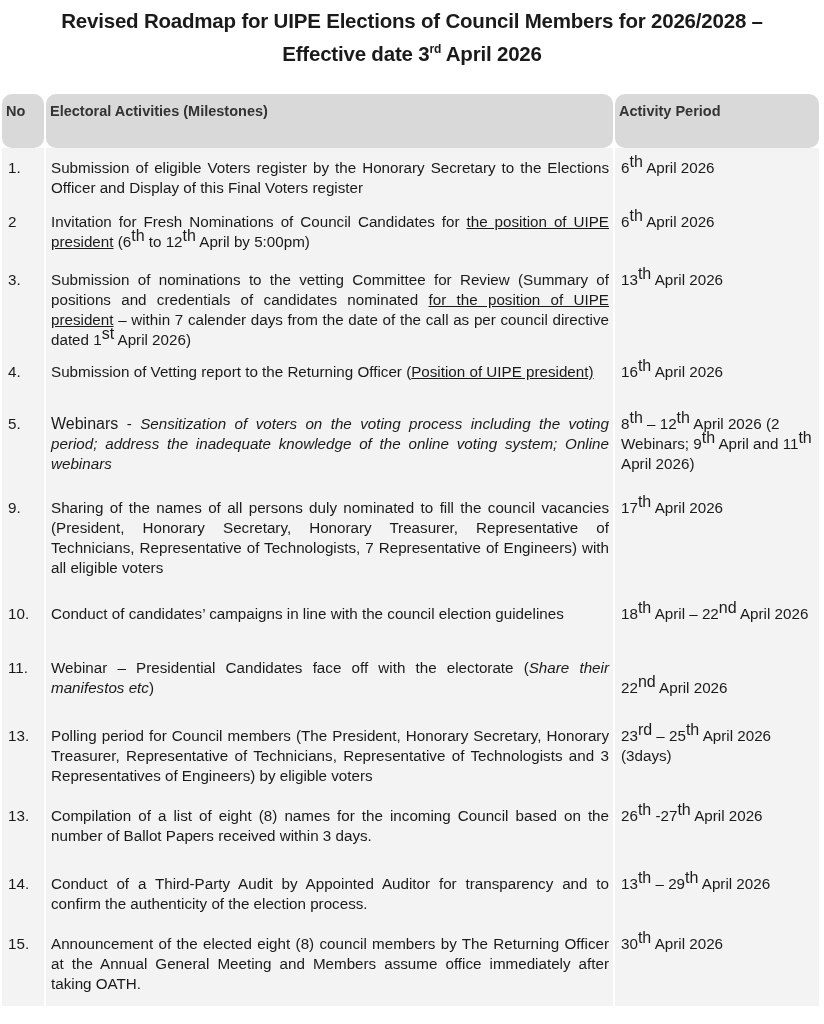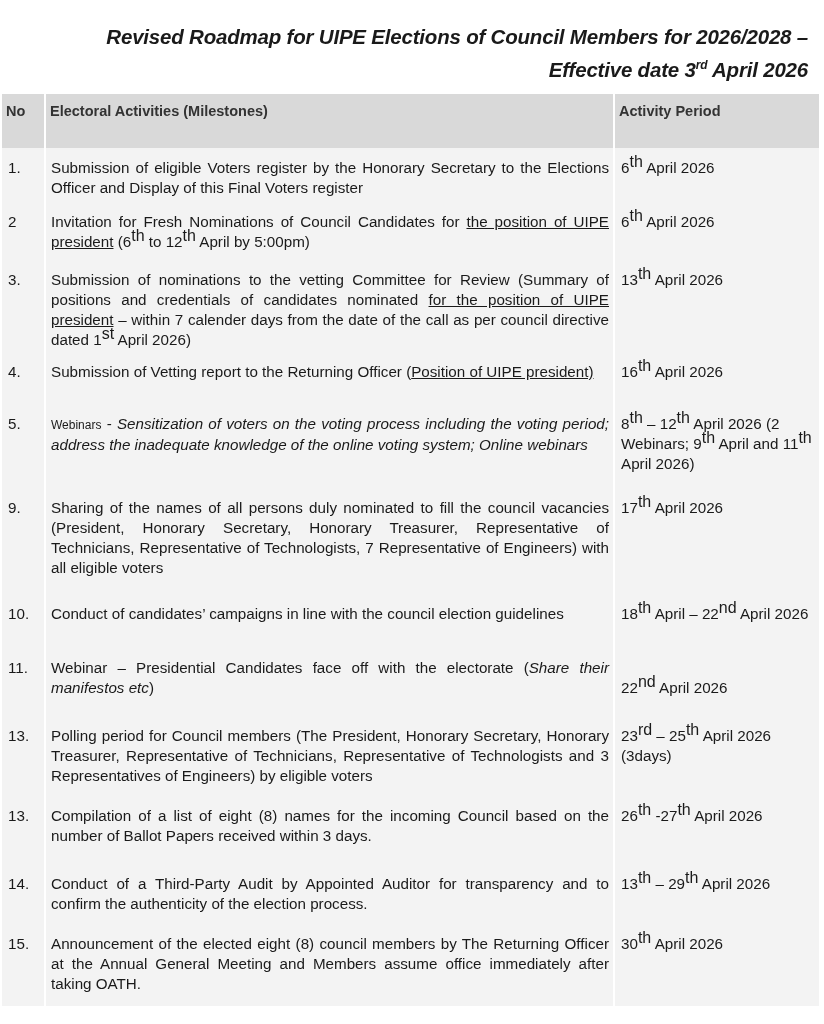--- a/index.html
+++ b/index.html
@@ -2,61 +2,61 @@
 <html><head>
 <meta charset="utf-8">
 <style>
   html, body { margin: 0; padding: 0; background: #ffffff; }
   body {
     width: 824px; height: 1024px; overflow: hidden;
     font-family: "Liberation Sans", sans-serif;
     color: #1a1a1a;
   }
   .title {
-    text-align: right;
+    text-align: center;
     font-weight: bold;
     font-size: 20.5px;
     line-height: 33px;
-    margin: 16px;
+    margin: 0;
     padding-top: 4px;
     letter-spacing: -0.2px;
-    font-style: italic;
   }
   .title sup { font-size: 12px; line-height: 0; }
   table.roadmap {
     position: absolute;
     top: 94px; left: 0;
     width: 821px;
     border-collapse: separate;
     border-spacing: 2px 0;
     font-size: 15.2px;
     line-height: 20px;
   }
   .roadmap th {
     background: #d9d9d9;
     text-align: left;
     font-weight: bold;
     font-size: 14.5px;
     color: #333;
     vertical-align: top;
     padding: 7px 4px 0 4px;
     height: 47px;
+    border-radius: 10px;
   }
   .roadmap td {
     background: #f3f3f3;
     vertical-align: top;
     padding: 0 4px;
   }
   .roadmap td.no { width: 32px; padding-left: 6px; }
   .roadmap td.act { width: 558px; text-align: justify; padding-left: 5px; }
   .roadmap td.period { padding-left: 6px; }
   .roadmap sup { font-size: 16px; line-height: 0; }
   .u { text-decoration: underline; }
   .i { font-style: italic; }
-  .webinars-lead { font-size: 12px; margin-top: 18px; }
+  .webinars-lead { font-size: 16px; margin-top: 18px; }
 </style>
 </head>
 <body>
 
 <h1 class="title">
   <span>Revised Roadmap for UIPE Elections of Council Members for 2026/2028 –</span><br>
   <span><span>Effective date 3</span><sup>rd</sup><span> April 2026</span></span>
 </h1>
 
 <table class="roadmap">

